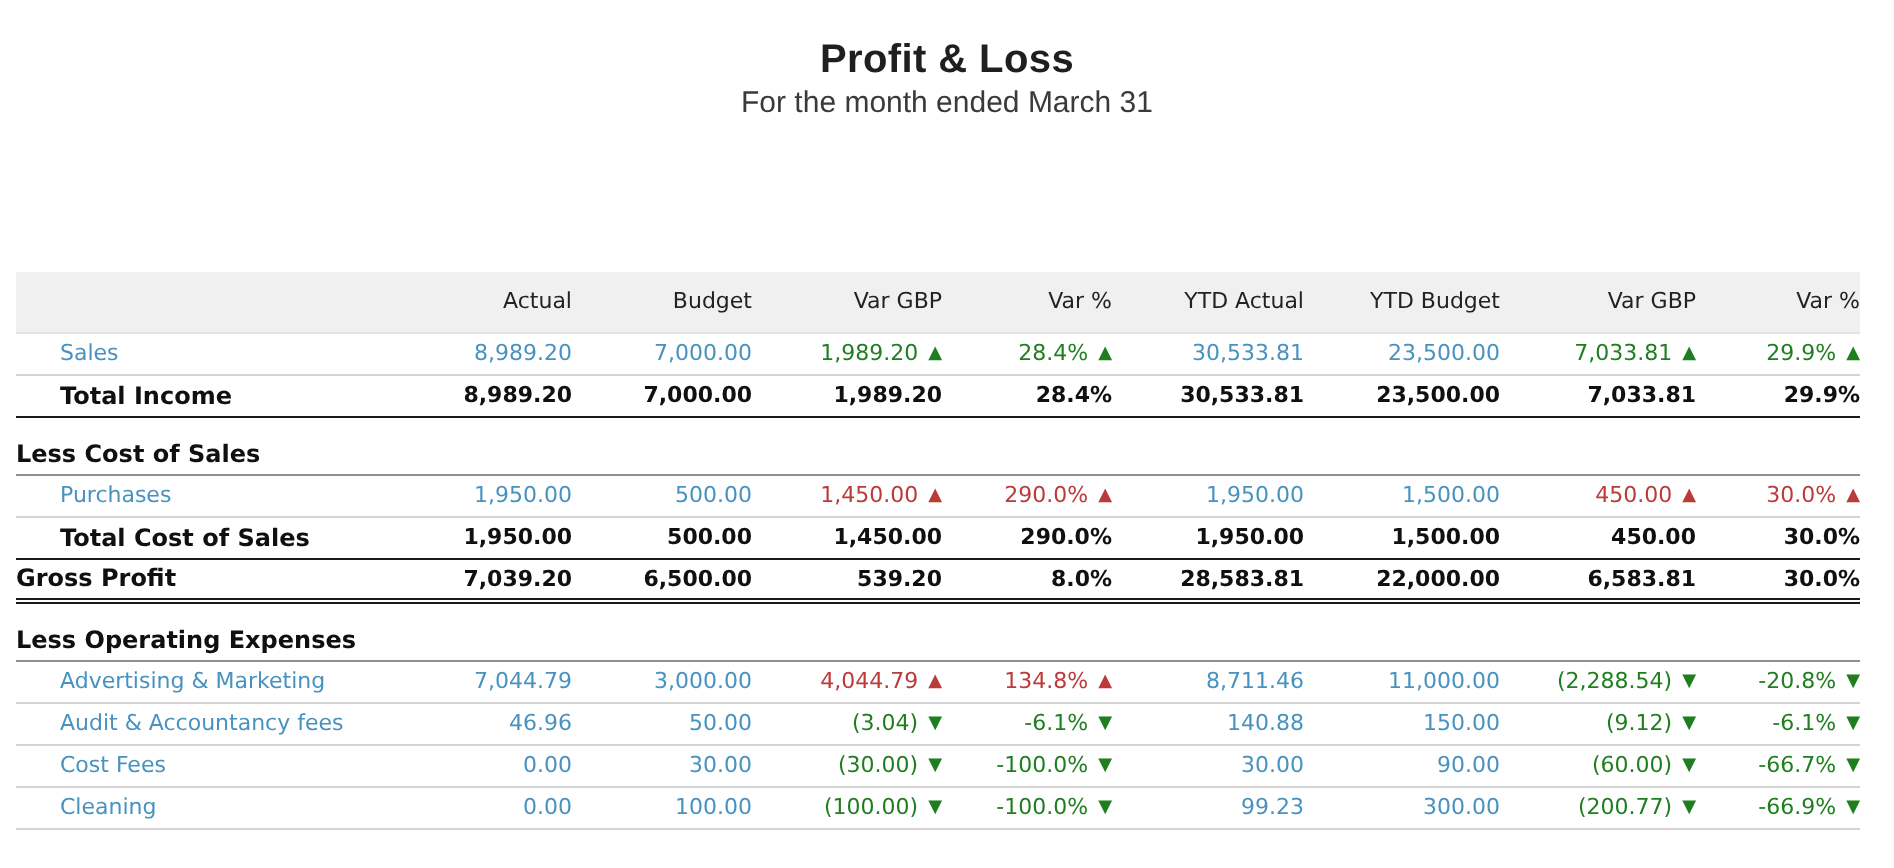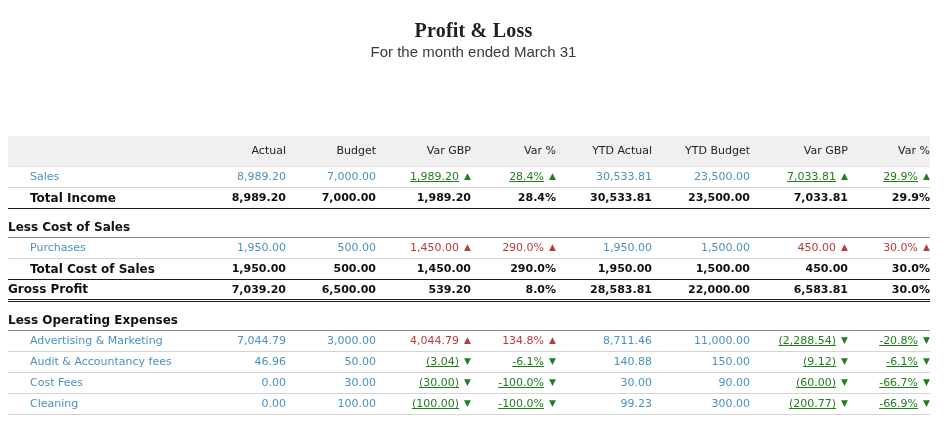--- a/index.html
+++ b/index.html
@@ -13,21 +13,21 @@
   body{
     width:947px;height:434px;overflow:hidden;background:#fff;
     font-family:"DejaVu Sans","Liberation Sans",sans-serif;
     -webkit-font-smoothing:antialiased;
   }
   .page{position:relative;width:947px;height:434px;overflow:hidden;background:#fff;}
 
   
   .report-header{position:absolute;top:18px;left:0;width:947px;text-align:center;}
   .report-title{
-    margin:0;font-family:Liberation Serif, serif;
+    margin:0;font-family:Liberation Sans, sans-serif;
     font-size:20px;font-weight:bold;color:#1f1f1f;letter-spacing:.2px;line-height:24px;
   }
   .report-sub{font-family:"Liberation Sans",sans-serif;font-size:15px;color:#3a3a3a;line-height:20px;}
 
   
   table.report{
     position:absolute;top:136px;left:8px;width:922px;
     border-collapse:collapse;table-layout:fixed;
   }
   thead th{
@@ -41,21 +41,21 @@
   td.label{text-align:left;white-space:nowrap;}
 
   tr.r-section td{
     border-bottom:1px solid #8f8f8f;
     font-weight:bold;font-size:12px;color:#101010;
     padding:11px 0 3px 0;
   }
   tr.r-account td{height:21px;border-bottom:1px solid #d4d4d4;}
   tr.r-account td.account-label{padding-left:22px;color:var(--link);cursor:pointer;}
   tr.r-account td.blue{color:var(--link);cursor:pointer;}
-  tr.r-account td.green{color:var(--pos);text-decoration:underline;}
+  tr.r-account td.green{color:var(--pos);}
   tr.r-account td.red{color:var(--neg);}
 
   tr.r-total td{height:21px;border-bottom:1px solid #1a1a1a;font-weight:bold;color:#101010;}
   tr.r-total td.total-label{padding-left:22px;font-size:12px;}
 
   tr.r-grossprofit td{height:21px;border-bottom:3px double #1a1a1a;font-weight:bold;color:#101010;}
   tr.r-grossprofit td.total-label{padding-left:0;font-size:12px;}
 
   .arrow{
     display:inline-block;font-size:9px;line-height:1;

